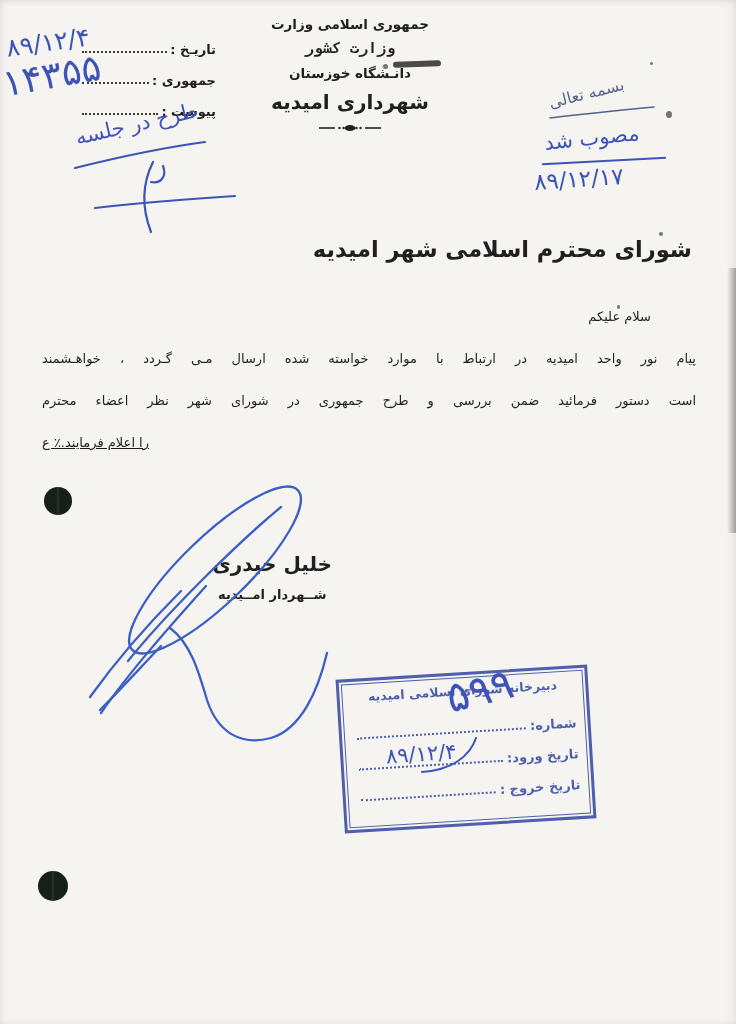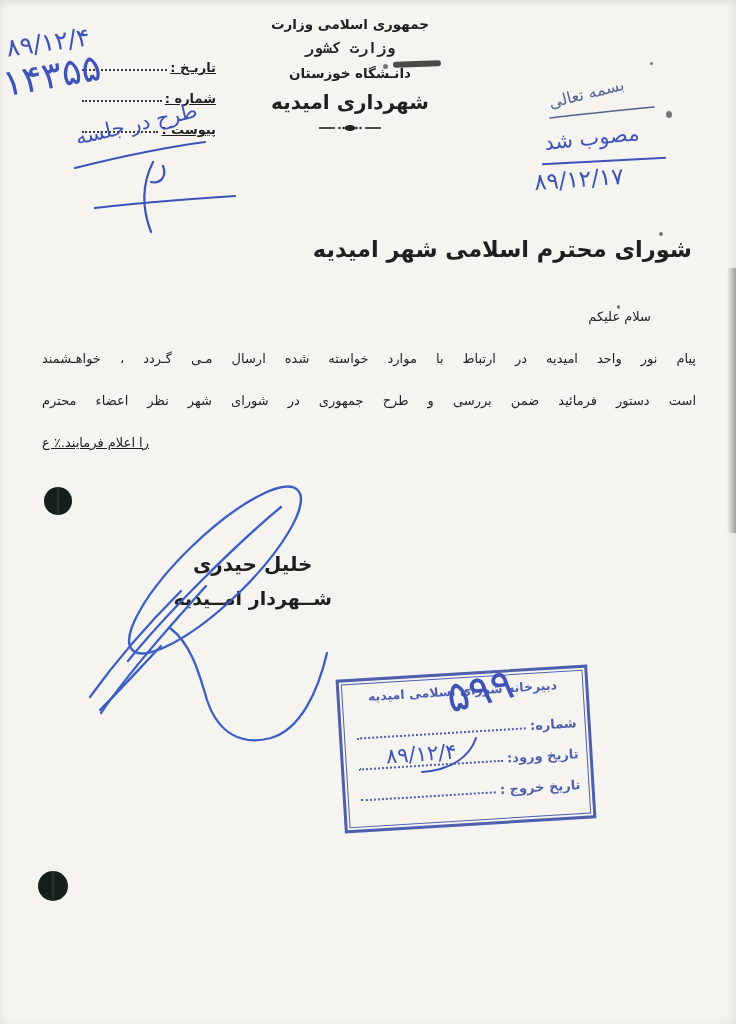--- a/index.html
+++ b/index.html
@@ -16,21 +16,21 @@
   }
   .abs{position:absolute;}
   
   .letterhead{left:225px;top:16px;width:250px;text-align:center;direction:rtl;}
   .lh-1{font-size:13.5px;font-weight:600;margin-bottom:7px;}
   .lh-2{font-size:15px;font-weight:700;margin-bottom:7px;font-family:Liberation Mono, monospace;}
   .lh-3{font-size:13.5px;font-weight:600;margin-bottom:9px;}
   .lh-4{font-size:20px;font-weight:700;margin-bottom:4px;}
   .ornament{display:inline-block;}
   
-  .meta{left:82px;top:44px;width:134px;direction:rtl;text-decoration:underline;}
+  .meta{left:82px;top:26px;width:134px;direction:rtl;}
   .meta-row{display:flex;align-items:flex-end;height:31px;font-size:13px;font-weight:700;}
   .meta-row .lbl{white-space:nowrap;}
   .leader{flex:1;border-bottom:2px dotted #3a3a3a;margin:0 3px 4px 0;height:10px;}
   
   .hand{color:#3d53b8;white-space:nowrap;}
   .ltr{direction:ltr;unicode-bidi:bidi-override;}
   .hw-date-tl{left:6px;top:28px;font-size:25px;transform:rotate(-8deg);letter-spacing:1px;}
   .hw-num-tl{left:2px;top:54px;font-size:37px;transform:rotate(-10deg);letter-spacing:3px;}
   .hw-note{left:74px;top:112px;font-size:21px;transform:rotate(-13deg);}
   .hw-basmala{left:548px;top:84px;font-size:16px;transform:rotate(-14deg);color:#55628f;}
@@ -38,21 +38,21 @@
   .hw-underline{left:542px;top:160px;width:124px;height:2px;background:#3d53b8;transform:rotate(-3deg);}
   .hw-approved-date{left:534px;top:166px;font-size:23px;transform:rotate(-4deg);letter-spacing:1px;}
   
   .recipient{right:44px;top:236px;font-size:22.5px;font-weight:700;direction:rtl;white-space:nowrap;}
   .bodytext{left:42px;right:40px;top:296px;direction:rtl;font-size:13px;line-height:42px;}
   .salutation{text-align:right;padding-left:0;padding-right:45px;}
   .jline{text-align:justify;text-align-last:justify;}
   .rline{text-align:left;text-decoration:underline;}
   .signblock{right:404px;top:552px;direction:rtl;text-align:center;font-weight:700;}
   .sign-name{font-size:20px;margin-bottom:11px;white-space:nowrap;}
-  .sign-title{font-size:19px;white-space:nowrap;}
+  .sign-title{font-size:13px;white-space:nowrap;}
   
   .stamp{left:340px;top:672px;width:246px;height:148px;transform:rotate(-3.5deg);
          border:3px solid #4053a8;color:#4053a8;direction:rtl;opacity:.92;}
   .stamp-inner{position:absolute;inset:2px;border:1px solid #4053a8;padding:5px 8px 0 8px;}
   .stamp-title{font-size:12.5px;font-weight:700;text-align:center;white-space:nowrap;margin-bottom:8px;}
   .stamp-row{display:flex;align-items:flex-end;font-size:13px;font-weight:700;height:31px;}
   .stamp-row .leader{border-bottom:2px dotted #4053a8;margin:0 4px 4px 4px;}
   .hw-stamp-num{left:446px;top:666px;font-size:42px;transform:rotate(-14deg);letter-spacing:2px;}
   .hw-stamp-date{left:386px;top:742px;font-size:21px;transform:rotate(-4deg);letter-spacing:1px;}
   
@@ -86,21 +86,21 @@
       <line x1="46" y1="5" x2="62" y2="5" stroke="#222" stroke-width="1.6"></line>
     </svg>
   </div>
 
   <div class="abs meta">
     <div class="meta-row">
       <span class="lbl">تاریـخ :</span>
       <span class="leader"></span>
     </div>
     <div class="meta-row">
-      <span class="lbl">شماره :</span>
+      <span class="lbl">جمهوری :</span>
       <span class="leader"></span>
     </div>
     <div class="meta-row">
       <span class="lbl">پیوست :</span>
       <span class="leader"></span>
     </div>
   </div>
 
   <div class="abs hand ltr hw-date-tl">۸۹/۱۲/۴</div>
   <div class="abs hand ltr hw-num-tl">۱۴۳۵۵</div>

